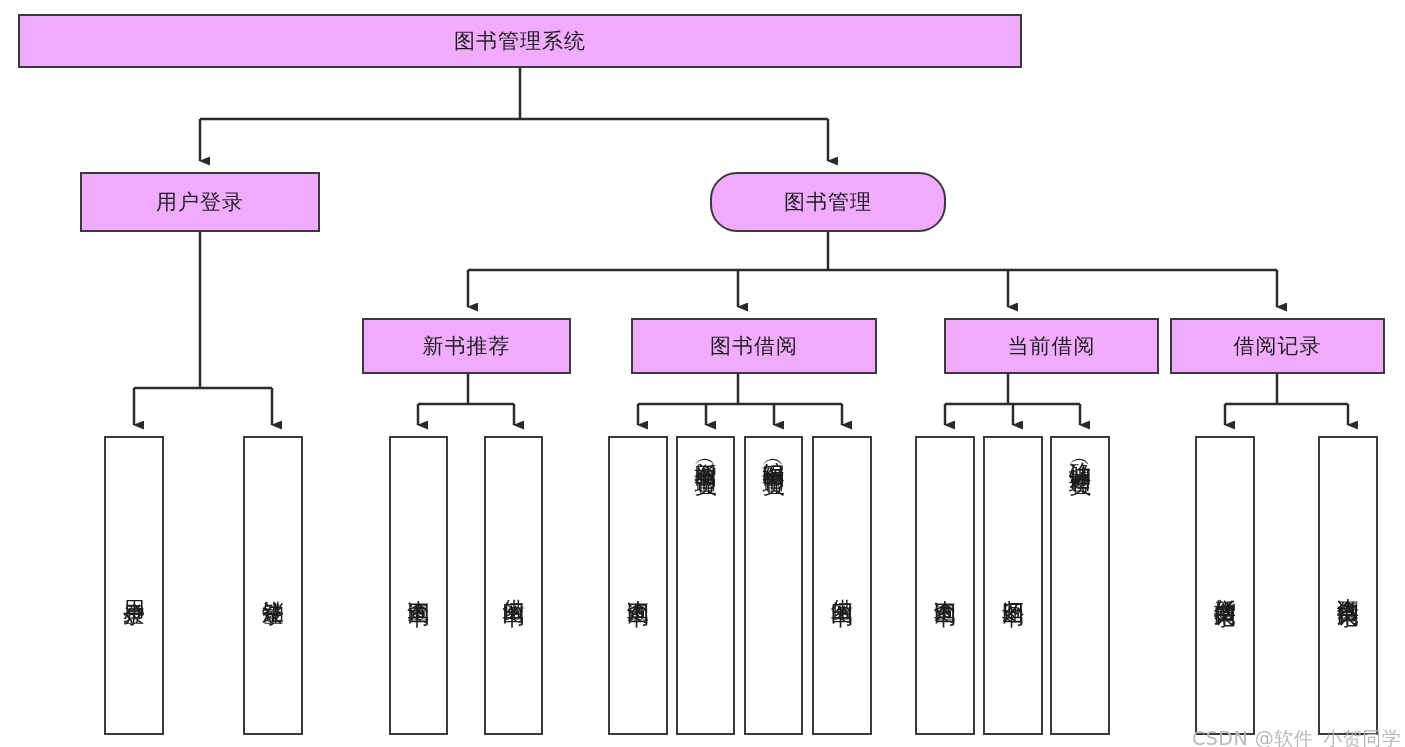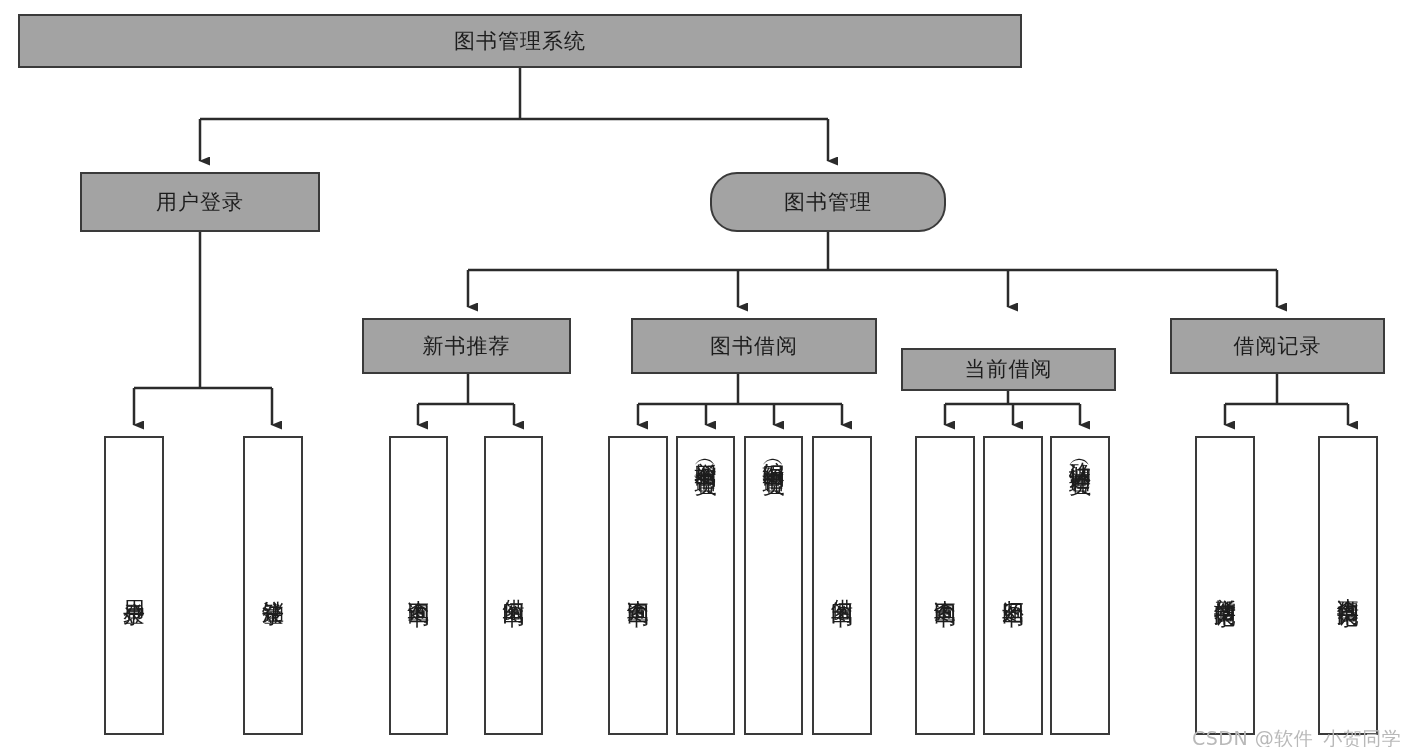--- a/index.html
+++ b/index.html
@@ -4,21 +4,21 @@
 <style>
   html,body{margin:0;padding:0;background:#ffffff;}
   body{
     width:1405px;height:747px;overflow:hidden;
     font-family:"DejaVu Sans","Liberation Sans",sans-serif;
     color:#1a1a1a;position:relative;
   }
   #diagram-root{position:absolute;left:0;top:0;width:1405px;height:747px;}
   .node-box{
     position:absolute;box-sizing:border-box;
-    background:#a3a3a3;border:2px solid #3a3a3a;
+    background:#f0abfc;border:2px solid #3a3a3a;
     display:flex;align-items:center;justify-content:center;
   }
   .node-label{
     font-size:21px;line-height:1.18;color:#1d1d1d;
     white-space:nowrap;letter-spacing:1px;
   }
   .leaf-box{
     position:absolute;box-sizing:border-box;
     background:#ffffff;border:2px solid #3a3a3a;
     display:flex;align-items:center;justify-content:center;
@@ -95,21 +95,21 @@
       </div>
       <div class="node-box" style="left: 710px; top: 172px; width: 236px; height: 60px; border-radius: 27px;">
         <span class="node-label">图书管理</span>
       </div>
       <div class="node-box" style="left: 362px; top: 318px; width: 209px; height: 56px;">
         <span class="node-label">新书推荐</span>
       </div>
       <div class="node-box" style="left: 631px; top: 318px; width: 246px; height: 56px;">
         <span class="node-label">图书借阅</span>
       </div>
-      <div class="node-box" style="left: 901px; top: 318px; width: 215px; height: 43px; margin-top: 30px;">
+      <div class="node-box" style="left: 944px; top: 318px; width: 215px; height: 56px;">
         <span class="node-label">当前借阅</span>
       </div>
       <div class="node-box" style="left: 1170px; top: 318px; width: 215px; height: 56px; justify-content: center;">
         <span class="node-label">借阅记录</span>
       </div>
       <div class="leaf-box" style="left: 104px; top: 436px; width: 60px; height: 299px;">
         <span class="leaf-label">用户登录</span>
       </div>
       <div class="leaf-box" style="left: 243px; top: 436px; width: 60px; height: 299px;">
         <span class="leaf-label">注销登录</span>

